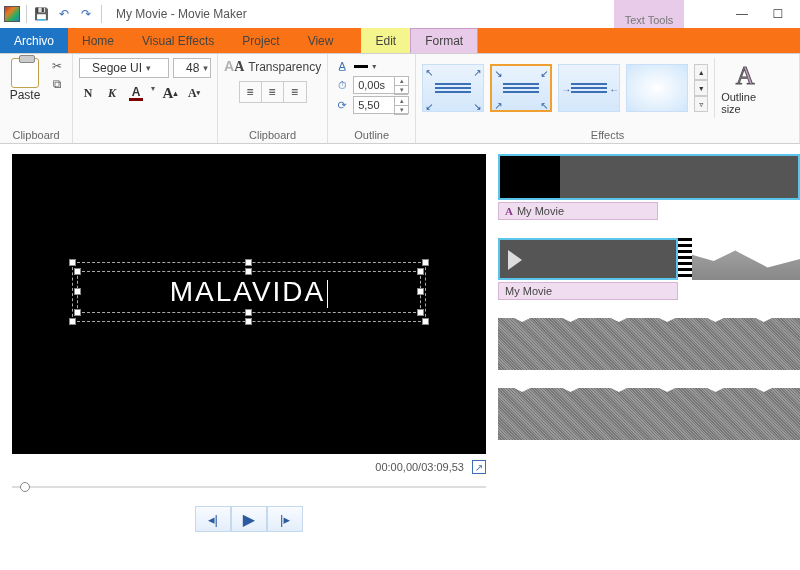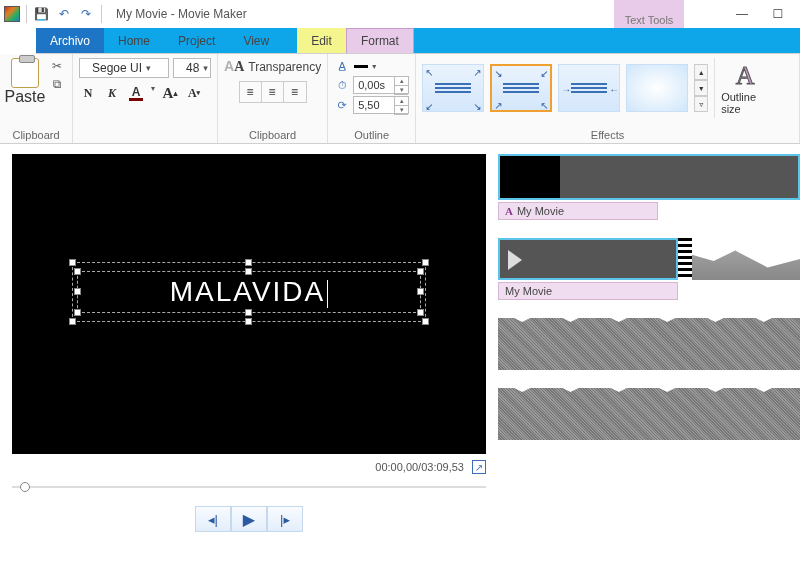--- a/index.html
+++ b/index.html
@@ -10,31 +10,31 @@
 .qa-sep { width: 1px; height: 18px; background: #ccc; margin: 0 4px; }
 .qa-btn { width: 22px; height: 22px; display: flex; align-items: center; justify-content: center; color: #3b6fb6; cursor: pointer; }
 .title-text { margin-left: 10px; color: #555; font-size: 12px; }
 .title-gap { flex: 1; }
 .ctx-tabs { display: flex; height: 28px; }
 .ctx-tab { width: 70px; display: flex; flex-direction: column; align-items: center; justify-content: flex-end; font-size: 11px; padding-bottom: 2px; }
 .ctx-tab.video { background: #f5f58e; color: #777; }
 .ctx-tab.text { background: #e8cbe8; color: #777; }
 .winctrl { width: 36px; height: 24px; display: flex; align-items: center; justify-content: center; cursor: pointer; color: #444; }
 
-.tabbar { height: 26px; display: flex; align-items: stretch; border-bottom: 1px solid #d0d0d0; background: #0ea5e9; margin-left: 36px; }
+.tabbar { height: 26px; display: flex; align-items: stretch; border-bottom: 1px solid #d0d0d0; background: #f97316; }
 .tab { padding: 0 14px; display: flex; align-items: center; font-size: 12px; color: #444; cursor: pointer; }
 .tab.active { background: #1e74c5; color: #fff; }
 .tab.sub2 { background: #e8cbe8; border: 1px solid #c89bc8; border-bottom: none; }
 
 .ribbon { display: flex; height: 90px; border-bottom: 1px solid #d0d0d0; background: #fafafa; }
 .group { border-right: 1px solid #e0e0e0; padding: 4px 6px 2px 6px; display: flex; flex-direction: column; }
 .group-label { text-align: center; font-size: 11px; color: #666; margin-top: auto; padding-top: 2px; }
 .group-body { display: flex; align-items: flex-start; gap: 4px; }
 
-.big-btn { display: flex; flex-direction: column; align-items: center; width: 38px; cursor: pointer; font-size: 16px; }
+.big-btn { display: flex; flex-direction: column; align-items: center; width: 38px; cursor: pointer; font-size: 12px; }
 .paste-icon { width: 28px; height: 30px; background: #fff; border: 1px solid #bfa14a; border-radius: 3px; position: relative; }
 .paste-icon::before { content:""; position:absolute; top:-4px; left:7px; width:14px; height:6px; background:#ccc; border-radius:2px; border:1px solid #888;}
 .mini-col { display: flex; flex-direction: column; gap: 2px; }
 .mini-btn { width: 18px; height: 16px; display:flex; align-items:center; justify-content:center; font-size:12px; color:#555; cursor:pointer;}
 
 .font-row { display:flex; gap:4px; align-items:center; }
 .combo { border:1px solid #bbb; background:#fff; height:20px; display:flex; align-items:center; padding:0 12px; font-size:12px;}
 .combo .dd { margin-left:4px; font-size:9px; color:#555;}
 .font-btns { display:flex; gap:6px; margin-top:6px;}
 .f-btn { width:18px; height:18px; display:flex; align-items:center; justify-content:center; font-weight:bold; font-family:"Times New Roman",serif; color:#333; cursor:pointer;}
@@ -109,20 +109,21 @@
       </div>
   </div>
   <div style="width:40px"></div>
   <div class="winctrl">—</div>
   <div class="winctrl">☐</div>
 </div>
 
 <div class="tabbar">
   <div class="tab active">Archivo</div>
   <div class="tab">Home</div>
+  <div class="tab">Visual Effects</div>
   <div class="tab">Project</div>
   <div class="tab">View</div>
   <div style="width:14px"></div>
   <div class="tab" style="background:#f5f58e">Edit</div>
   <div class="tab sub2">Format</div>
 </div>
 
 <div class="ribbon">
 
   <div class="group">

